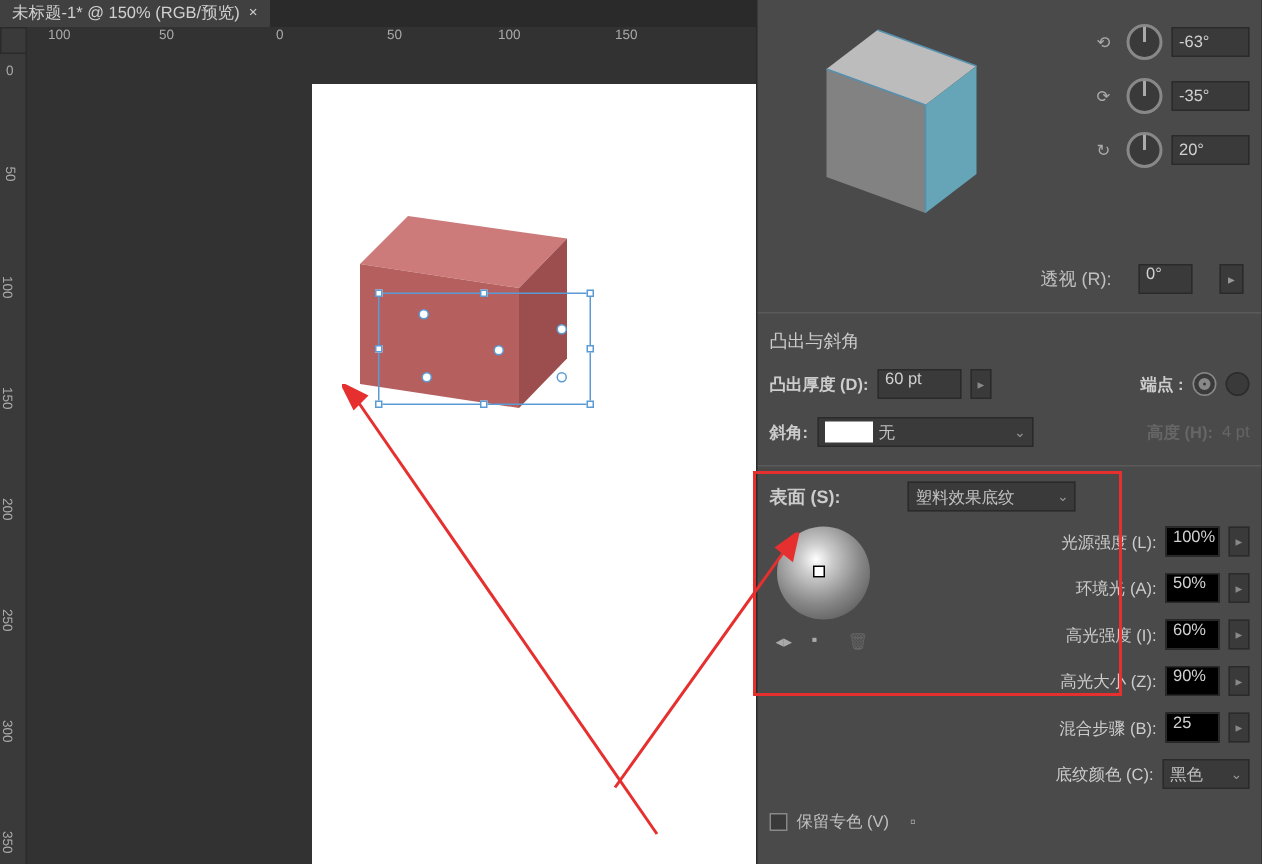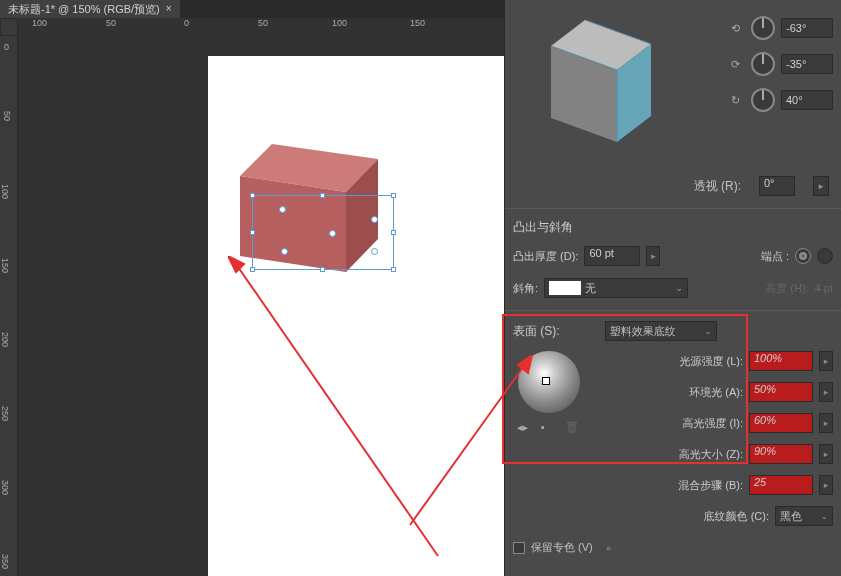--- a/index.html
+++ b/index.html
@@ -40,39 +40,39 @@
 .angle-icon { font-size: 11px; color: #aaa; width: 14px; }
 
 .perspective-row { display: flex; justify-content: flex-end; align-items: center; gap: 18px; margin-top: 18px; margin-right: 4px; }
 .persp-input { width: 36px; height: 20px; background: #3a3a3a; border: 1px solid #2a2a2a; color: #d0d0d0; font-size: 11px; padding: 0 4px; }
 .play-btn { width: 16px; height: 20px; background: #3a3a3a; border: 1px solid #2a2a2a; text-align: center; line-height: 18px; color: #999; font-size: 9px; }
 
 .section-divider { border-top: 1px solid #5a5a5a; margin: 12px -8px 10px; }
 .section-title { color: #ccc; font-size: 12px; margin-bottom: 10px; }
 
 .prop-row { display: flex; align-items: center; gap: 6px; margin-bottom: 12px; font-size: 11px; }
-.prop-label { color: #ccc; }
+.prop-label { color: #ccc; font-weight: bold; }
 .prop-input { width: 56px; height: 20px; background: #3a3a3a; border: 1px solid #2a2a2a; color: #d0d0d0; font-size: 11px; padding: 0 4px; }
 .dropdown { height: 20px; background: #3a3a3a; border: 1px solid #2a2a2a; display: flex; align-items: center; padding: 0 4px; gap: 4px; font-size: 11px; }
 .dd-arrow { margin-left: auto; font-size: 9px; color: #999; }
 .radio-btn { width: 16px; height: 16px; border: 1px solid #2a2a2a; border-radius: 50%; background: #3a3a3a; }
 .radio-btn.selected { box-shadow: inset 0 0 0 3px #3a3a3a, inset 0 0 0 6px #888; border-color: #888; }
 .swatch { width: 32px; height: 14px; background: #fff; }
 .surface-row { display: flex; align-items: center; gap: 8px; }
 .surface-dropdown { width: 112px; margin-left: 37px; }
 
 .light-row { display: flex; align-items: center; gap: 10px; margin-top: 4px; }
 .sphere-preview { width: 62px; height: 62px; position: relative; margin-left: 4px; }
 .sphere { width: 62px; height: 62px; border-radius: 50%; background: radial-gradient(circle at 26px 22px, #fff 0%, #ccc 20%, #888 55%, #444 100%); }
 .light-point { position: absolute; left: 24px; top: 26px; width: 8px; height: 8px; background: #fff; border: 1px solid #000; }
 
 .light-controls { flex: 1; display: flex; flex-direction: column; gap: 11px; }
 .light-prop-row { display: flex; align-items: center; justify-content: flex-end; gap: 6px; }
 .light-label { font-size: 11px; color: #ccc; }
-.light-input { width: 64px; height: 20px; background: #b91c1c; border: 1px solid #2a2a2a; color: #d0d0d0; font-size: 11px; padding: 0 4px; text-align: left; font-style: italic; }
+.light-input { width: 36px; height: 20px; background: #000000; border: 1px solid #2a2a2a; color: #d0d0d0; font-size: 11px; padding: 0 4px; text-align: left; }
 .step-btn { width: 14px; height: 20px; background: #3a3a3a; border: 1px solid #2a2a2a; text-align: center; font-size: 9px; line-height: 18px; color: #888; }
 
 .light-icons { display: flex; gap: 8px; margin-left: 4px; margin-top: 4px; }
 .mini-icon { width: 16px; height: 14px; color: #aaa; font-size: 11px; }
 
 .preserve-row { display: flex; align-items: center; gap: 6px; margin-top: 14px; font-size: 11px; }
 .checkbox { width: 12px; height: 12px; border: 1px solid #888; background: #3a3a3a; }
 
 .red-outline { position: absolute; border: 2px solid #e63030; pointer-events: none; }
 </style>
@@ -161,21 +161,21 @@
         <div class="angle-input">-63°</div>
       </div>
       <div class="angle-row">
         <span class="angle-icon">⟳</span>
         <div class="dial"></div>
         <div class="angle-input">-35°</div>
       </div>
       <div class="angle-row">
         <span class="angle-icon">↻</span>
         <div class="dial"></div>
-        <div class="angle-input">40°</div>
+        <div class="angle-input">20°</div>
       </div>
     </div>
   </div>
 
   <div class="perspective-row">
     <span>透视 (R):</span>
     <div class="persp-input">0°</div>
     <div class="play-btn">▸</div>
   </div>
 

